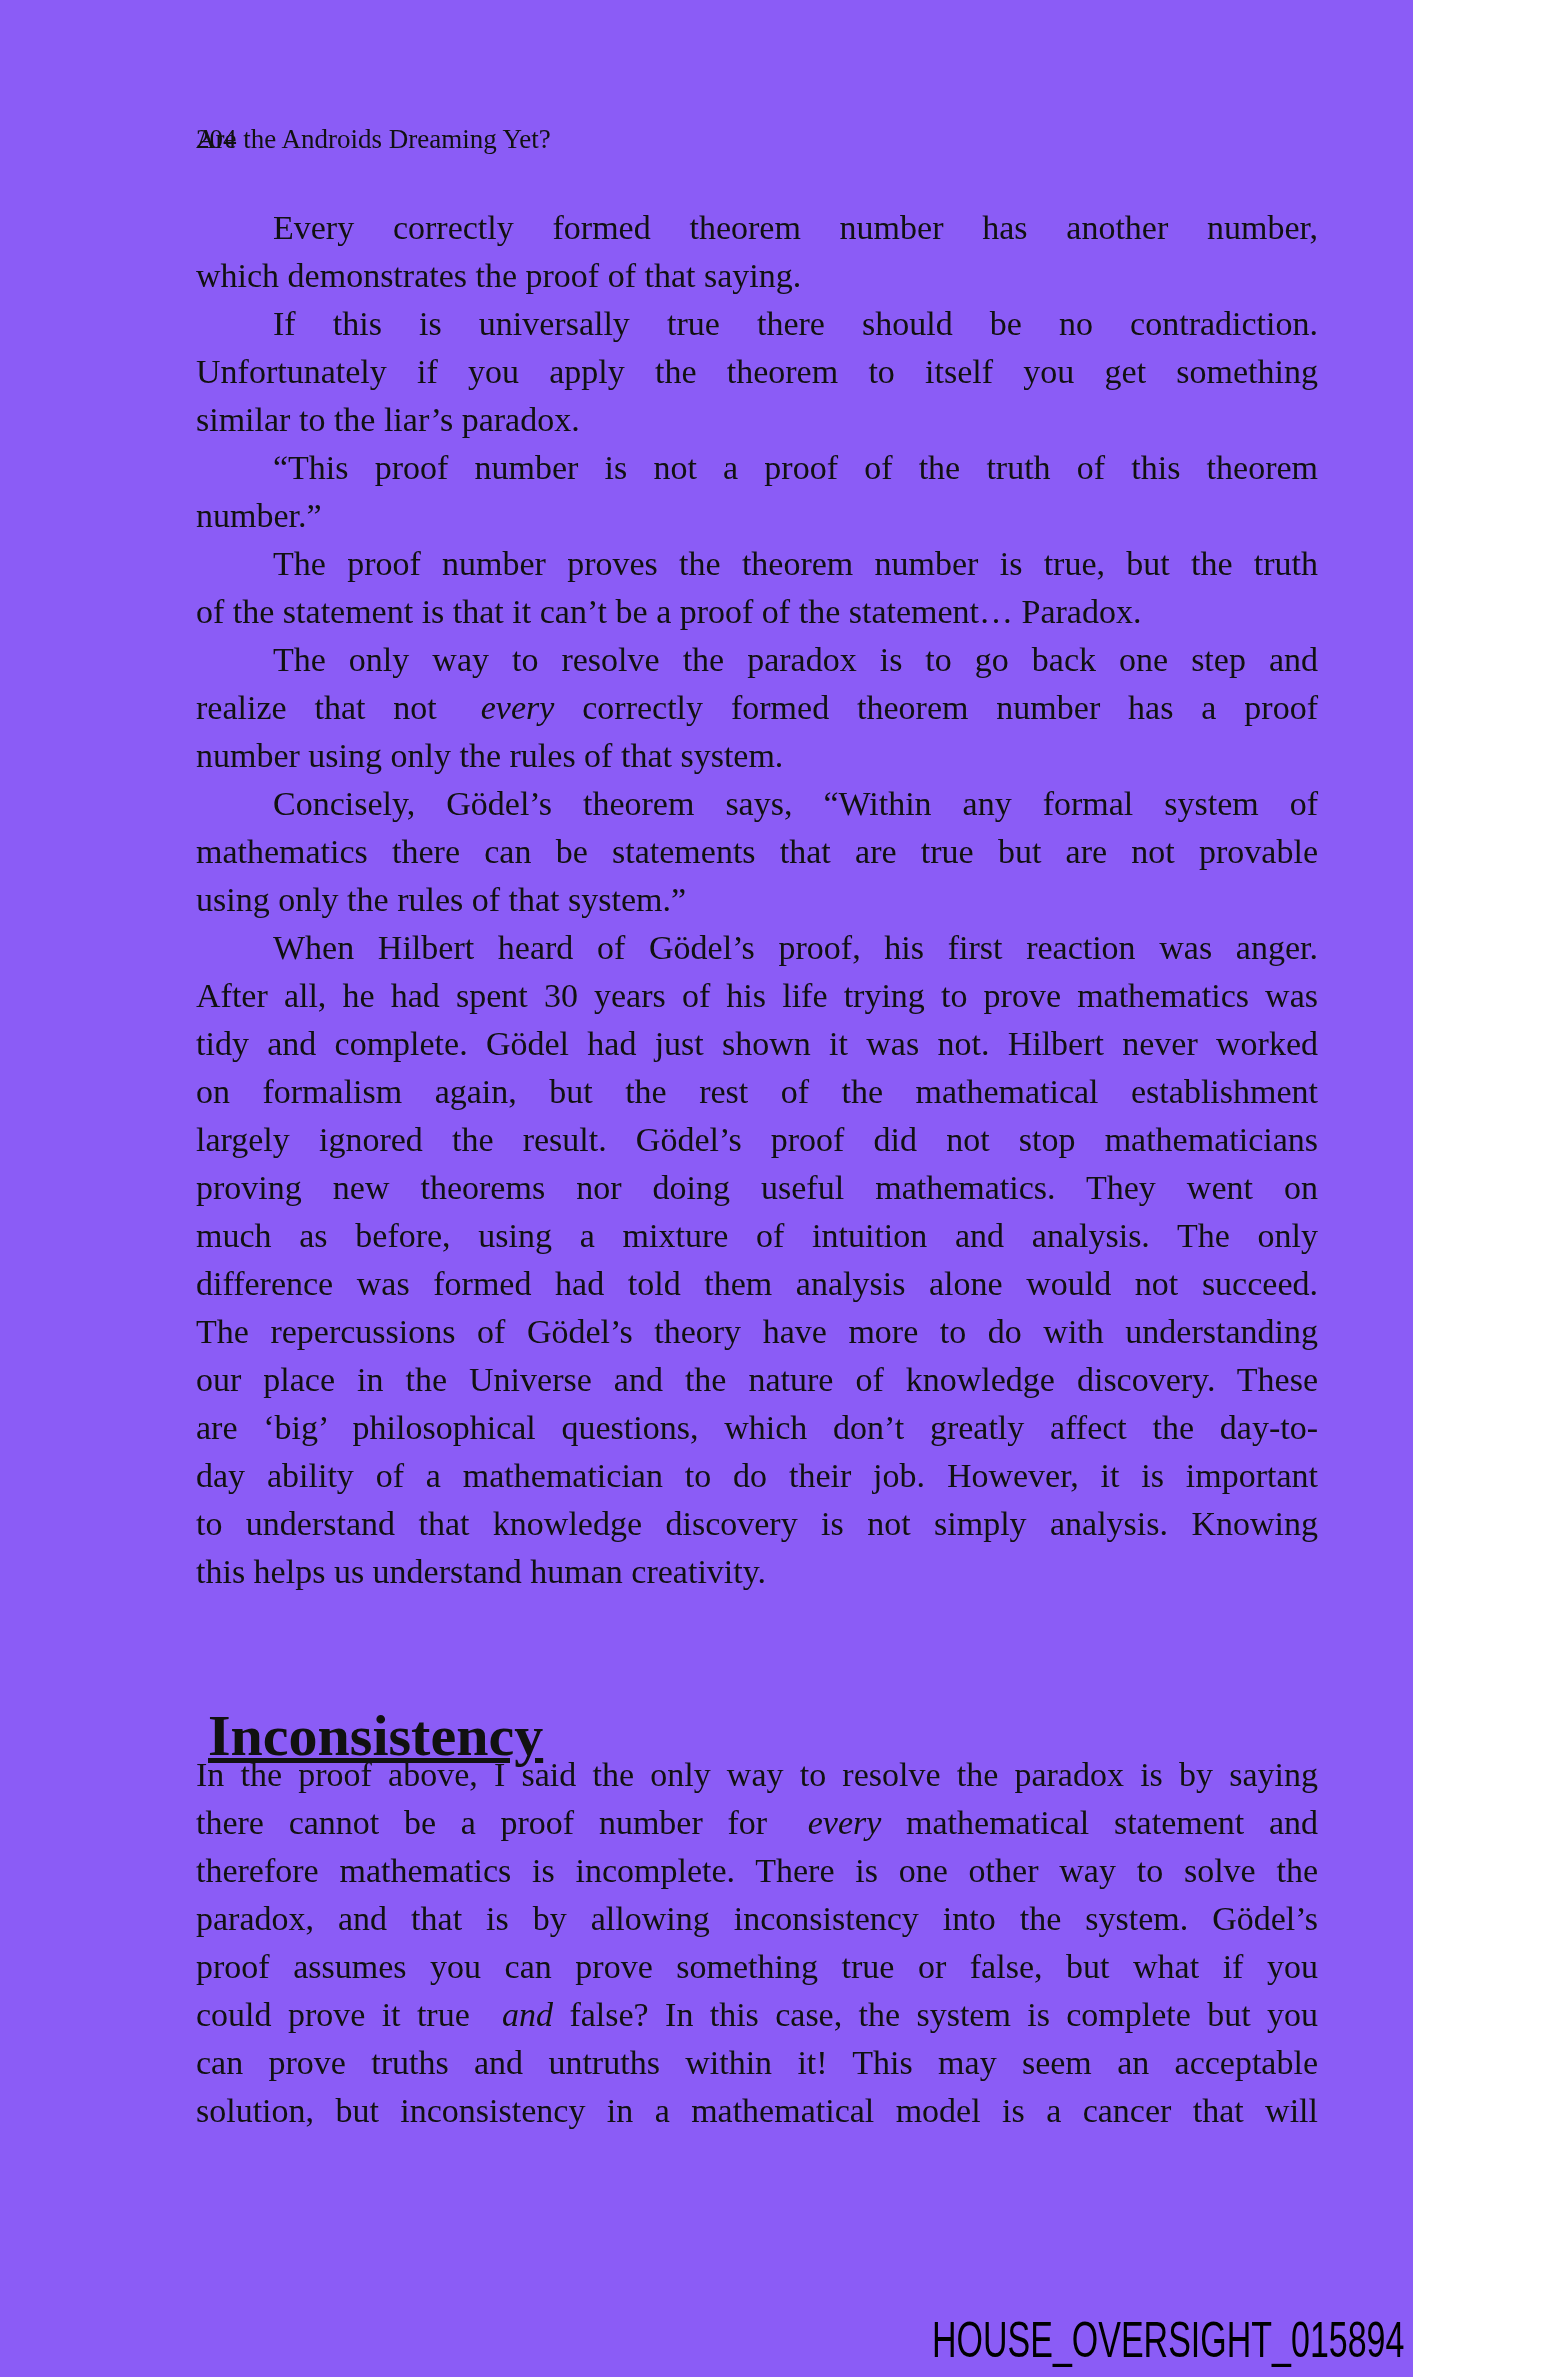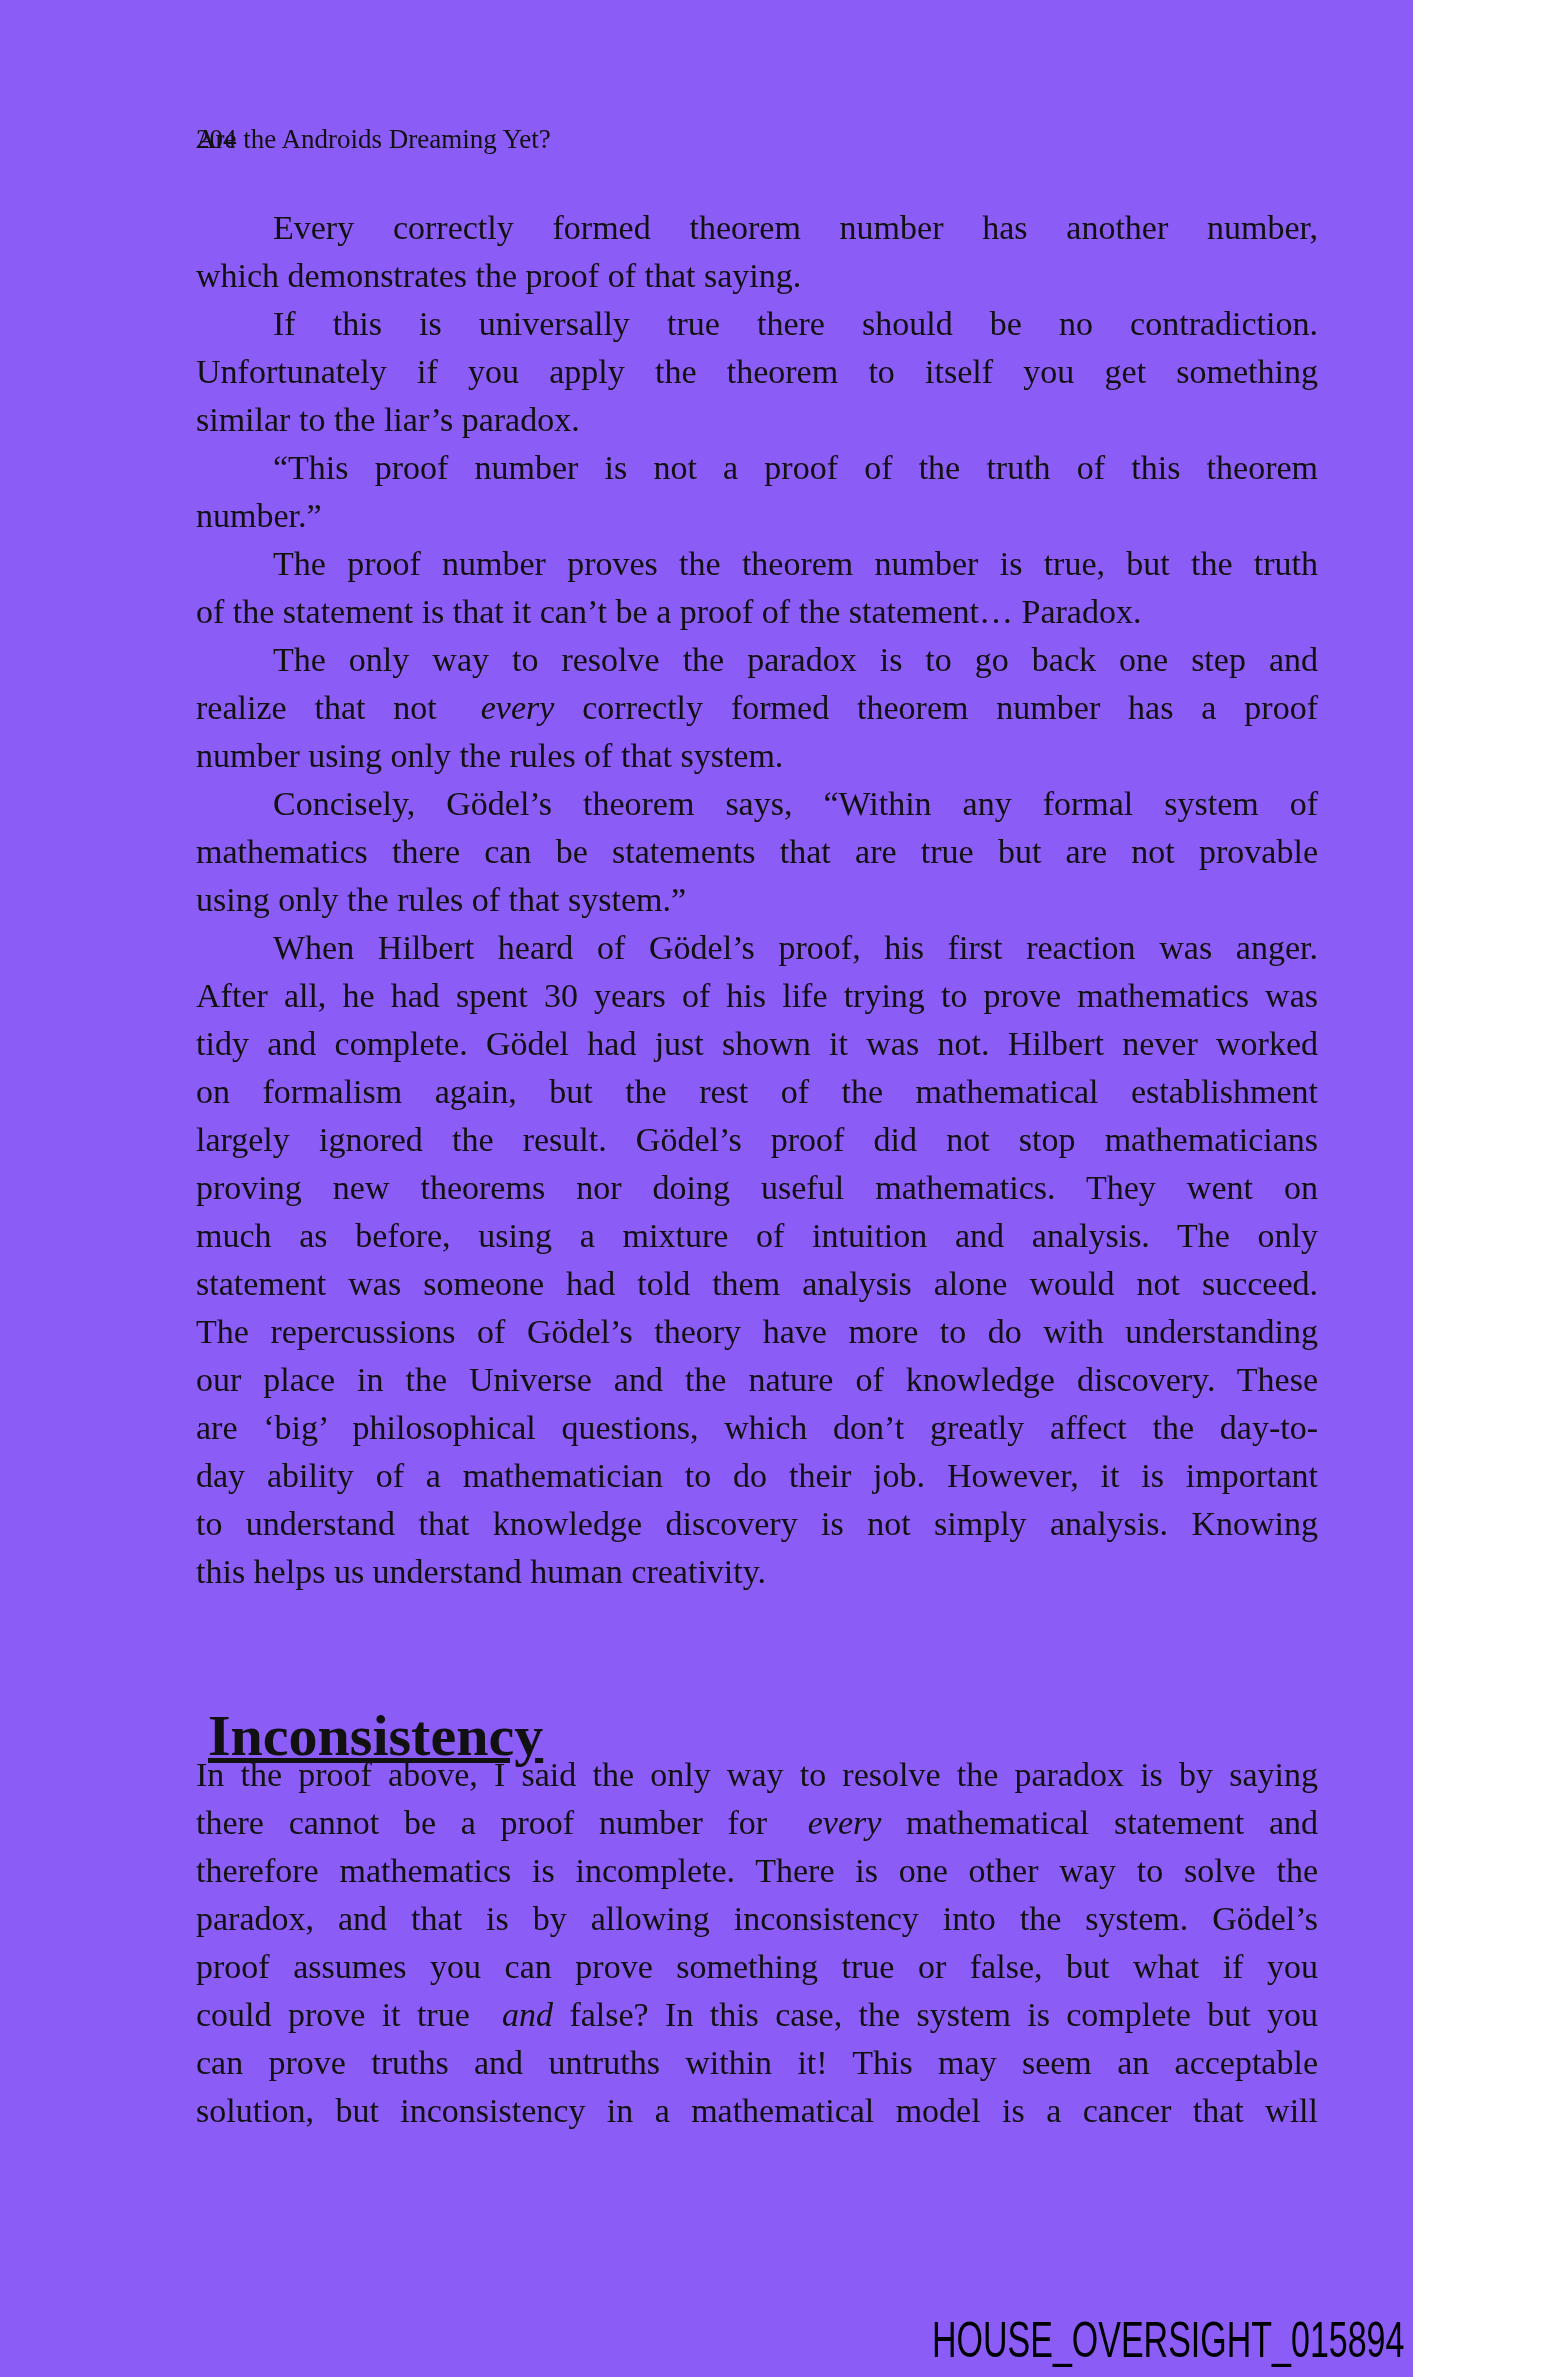--- a/index.html
+++ b/index.html
@@ -61,21 +61,21 @@
         <span class="line last"><span>using only the rules of that system.”</span></span>
       </div>
       <div>
         <span class="line indent"><span>When Hilbert heard of Gödel’s proof, his first reaction was anger.</span></span>
         <span class="line"><span>After all, he had spent 30 years of his life trying to prove mathematics was</span></span>
         <span class="line"><span>tidy and complete. Gödel had just shown it was not. Hilbert never worked</span></span>
         <span class="line"><span>on formalism again, but the rest of the mathematical establishment</span></span>
         <span class="line"><span>largely ignored the result. Gödel’s proof did not stop mathematicians</span></span>
         <span class="line"><span>proving new theorems nor doing useful mathematics. They went on</span></span>
         <span class="line"><span>much as before, using a mixture of intuition and analysis. The only</span></span>
-        <span class="line"><span>statement was someone had told them analysis alone would not succeed.</span></span>
+        <span class="line"><span>difference was formed had told them analysis alone would not succeed.</span></span>
         <span class="line"><span>The repercussions of Gödel’s theory have more to do with understanding</span></span>
         <span class="line"><span>our place in the Universe and the nature of knowledge discovery. These</span></span>
         <span class="line"><span>are ‘big’ philosophical questions, which don’t greatly affect the day-to-</span></span>
         <span class="line"><span>day ability of a mathematician to do their job. However, it is important</span></span>
         <span class="line"><span>to understand that knowledge discovery is not simply analysis. Knowing</span></span>
         <span class="line last"><span>this helps us understand human creativity.</span></span>
       </div>
     </div>
 
   <h2 class="section-heading">Inconsistency</h2>

